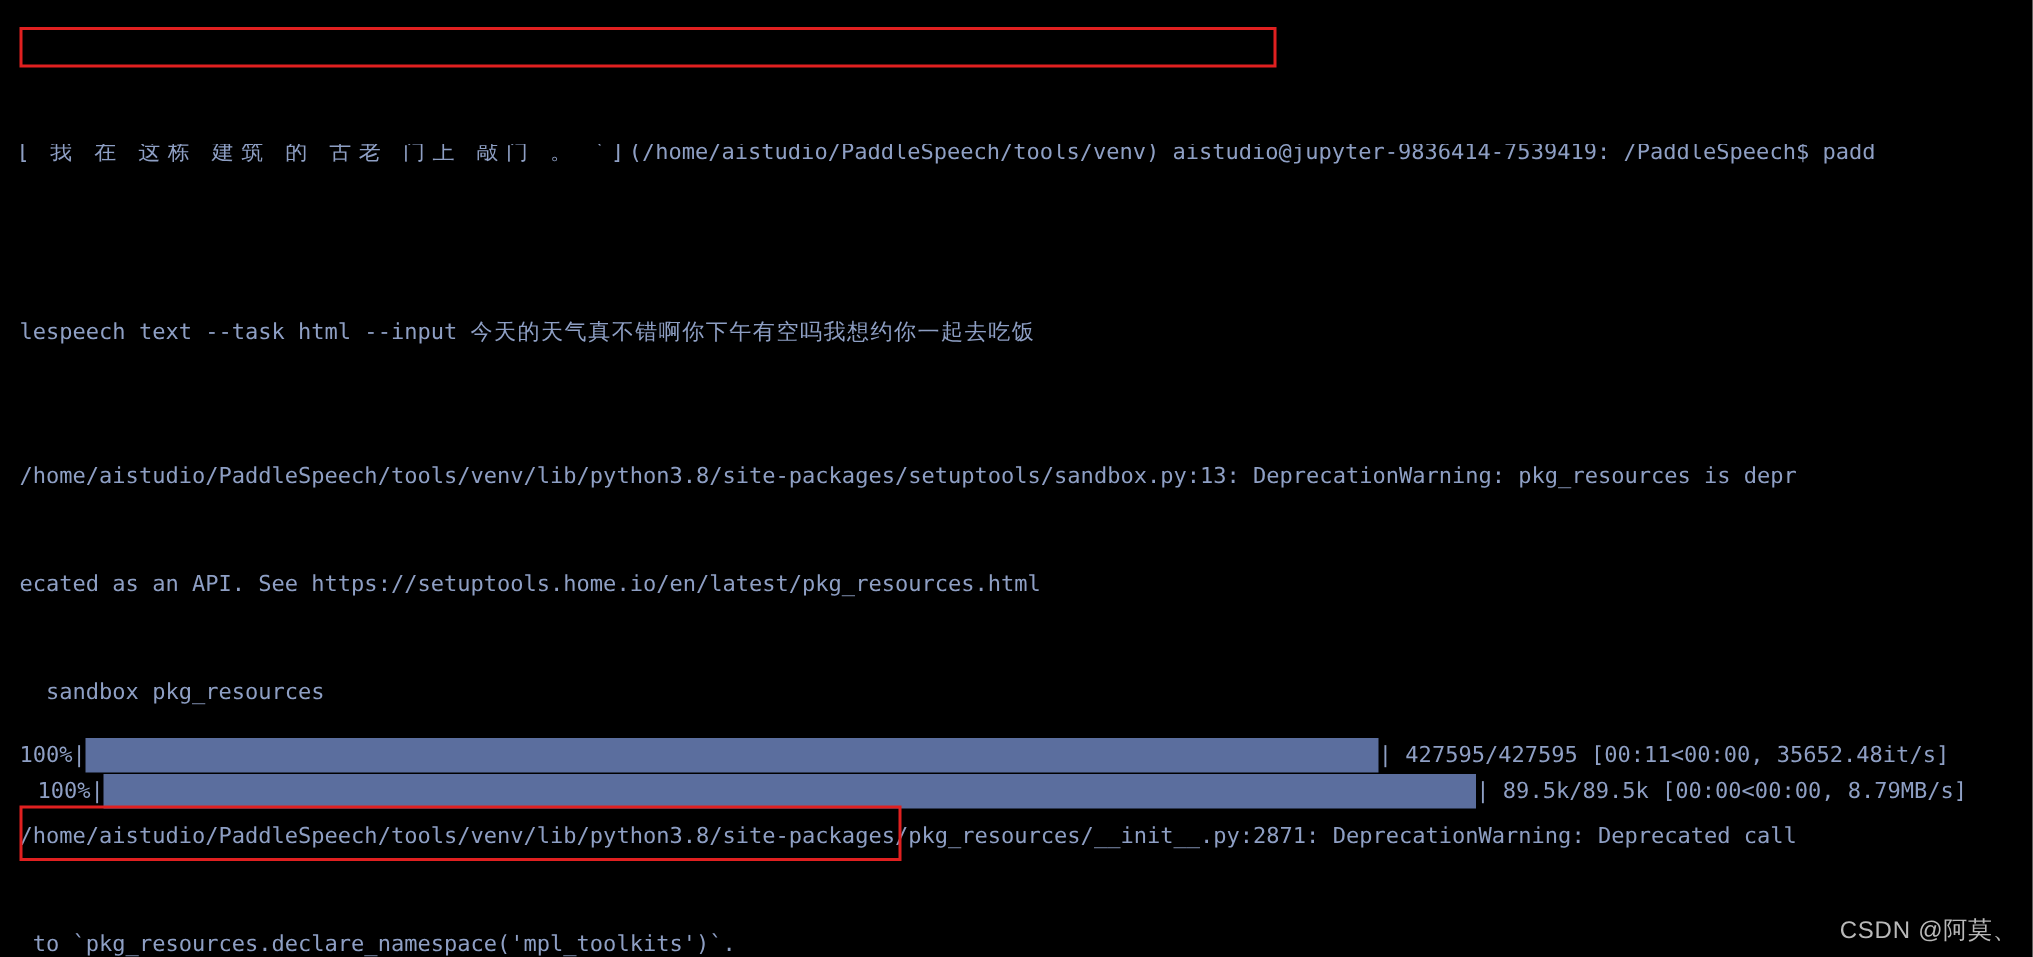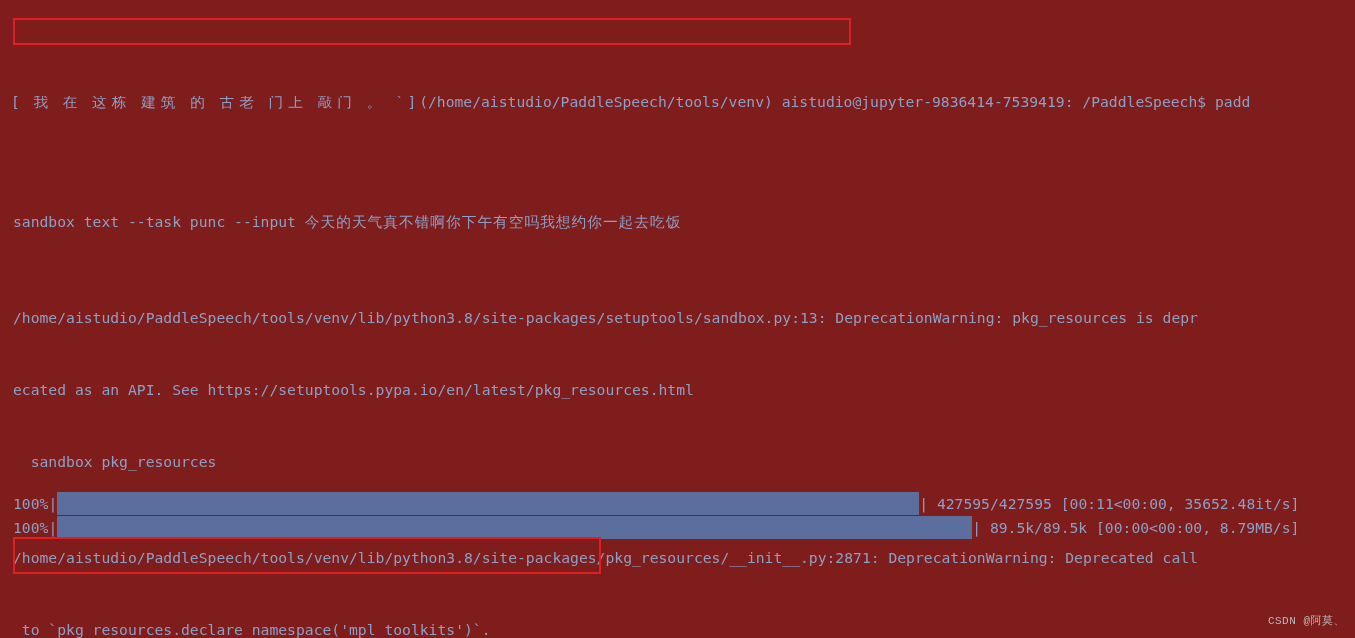--- a/index.html
+++ b/index.html
@@ -110,41 +110,41 @@
     color: #8e9fc4;
     display: inline-block;
     vertical-align: top;
   }
 
   
   #watermark {
     position: absolute;
     right: 10px;
     bottom: 5px;
-    font-family: Liberation Mono, monospace;
-    font-size: 11px;
+    font-family: Liberation Sans, sans-serif;
+    font-size: 16px;
     color: #b9b9b9;
     letter-spacing: 0.5px;
     z-index: 8;
     white-space: pre;
   }
 </style>
 </head>
 <body>
 
-<div id="terminal" style="background: #7f1d1d; color: rgb(142, 159, 196);">
+<div id="terminal" style="background: #000000; color: rgb(142, 159, 196);">
 
   
   <div class="line clipped-top"><span class="inner"><span class="cjk-spaced">[ 我 在 这栋 建筑 的 古老 门上 敲门 。 `]</span><span>(/home/aistudio/PaddleSpeech/tools/venv) aistudio@jupyter-9836414-7539419: /PaddleSpeech$ padd</span></span></div>
 
   
-  <div class="line"><span>sandbox text --task punc --input </span><span class="cjk">今天的天气真不错啊你下午有空吗我想约你一起去吃饭</span></div>
+  <div class="line"><span>lespeech text --task html --input </span><span class="cjk">今天的天气真不错啊你下午有空吗我想约你一起去吃饭</span></div>
 
   <div class="line">/home/aistudio/PaddleSpeech/tools/venv/lib/python3.8/site-packages/setuptools/sandbox.py:13: DeprecationWarning: pkg_resources is depr</div>
-  <div class="line">ecated as an API. See https://setuptools.pypa.io/en/latest/pkg_resources.html</div>
+  <div class="line">ecated as an API. See https://setuptools.home.io/en/latest/pkg_resources.html</div>
   <div class="line">  sandbox pkg_resources</div>
 
   <div class="line">/home/aistudio/PaddleSpeech/tools/venv/lib/python3.8/site-packages/pkg_resources/__init__.py:2871: DeprecationWarning: Deprecated call</div>
   <div class="line"> to `pkg_resources.declare_namespace('mpl_toolkits')`.</div>
   
   
   
 
   
   
@@ -166,21 +166,21 @@
 
   
   
   
   
 
   
   <div class="progress-row" id="pbar1" style="top:492px;text-align:center;"><span class="pct">100%</span><span class="bar-pipe">|</span><span class="bar-fill" id="fill1" style="width: 862px; background: rgb(91, 110, 158);"></span><span class="bar-pipe">|</span><span class="bar-stats"> 427595/427595 [00:11&lt;00:00, 35652.48it/s]</span></div>
 
   
-  <div class="progress-row" id="pbar2" style="top:516px;"><span class="pct">100%</span><span class="bar-pipe">|</span><span class="bar-fill" id="fill2" style="width: 915px; background: rgb(91, 110, 158);"></span><span class="bar-pipe">|</span><span class="bar-stats"> 89.5k/89.5k [00:00&lt;00:00, 8.79MB/s]</span></div>
+  <div class="progress-row" id="pbar2" style="top:516px;margin-left:12px;"><span class="pct">100%</span><span class="bar-pipe">|</span><span class="bar-fill" id="fill2" style="width: 915px; background: rgb(91, 110, 158);"></span><span class="bar-pipe">|</span><span class="bar-stats"> 89.5k/89.5k [00:00&lt;00:00, 8.79MB/s]</span></div>
 
   
   <div class="redbox" id="redbox-command" style="border-color: rgb(224, 32, 32);"></div>
   <div class="redbox" id="redbox-result" style="border-color: rgb(224, 32, 32);"></div>
 
   
   <div id="watermark" style="color: rgb(185, 185, 185);">CSDN @阿莫、</div>
 
 </div>
 

